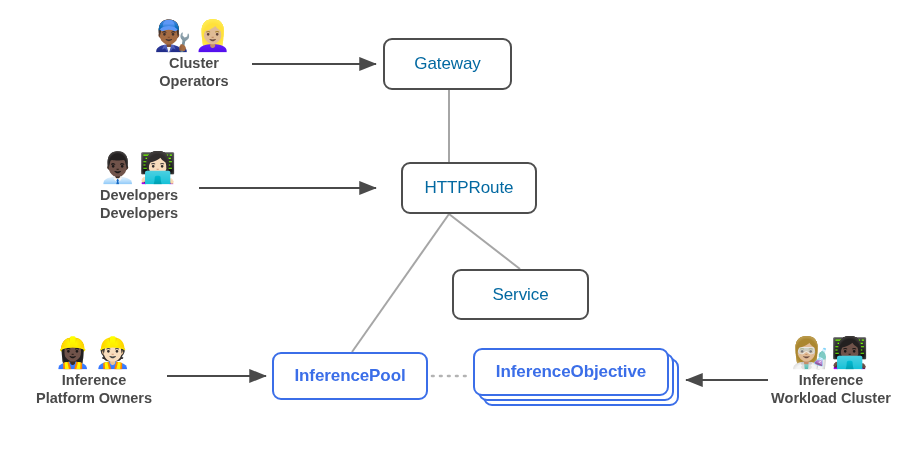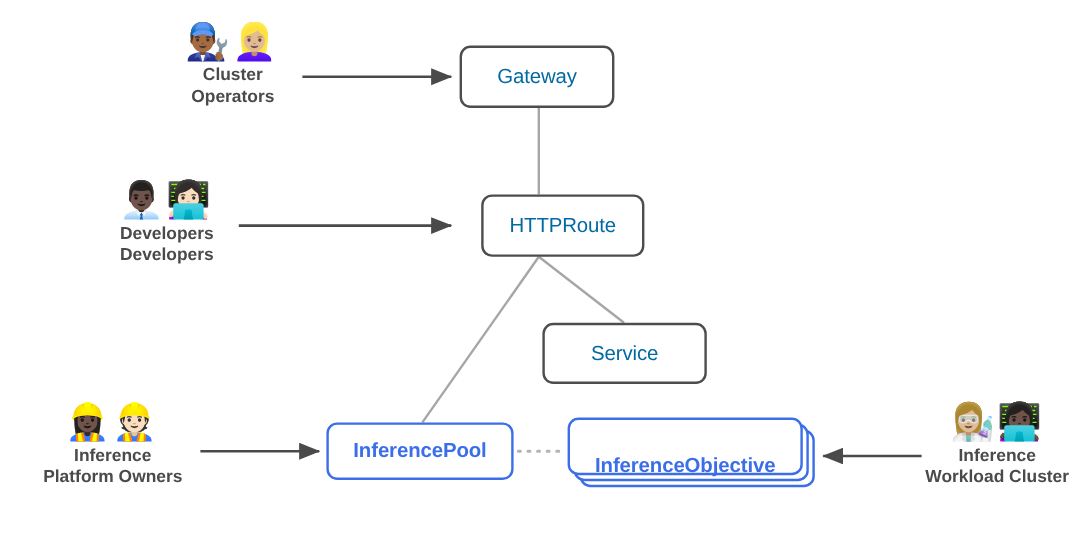--- a/index.html
+++ b/index.html
@@ -73,21 +73,21 @@
     height: 48px;
     border: 2.2px solid #3b6ee8;
     border-radius: 9px;
     background: #ffffff;
   }
   .stack-layer.l3 { left: 10px; top: 10px; }
   .stack-layer.l2 { left: 5px;  top: 5px;  }
   .stack-layer.l1 { left: 0;    top: 0;    }
   .stack-front {
     position: absolute;
-    left: 0; top: 16px;
+    left: 0; top: 0;
     width: 196px;
     height: 48px;
     display: flex;
     align-items: center;
     justify-content: center;
     color: #3b6ee8;
     font-weight: bold;
     font-size: 17px;
     letter-spacing: -0.1px;
   }

